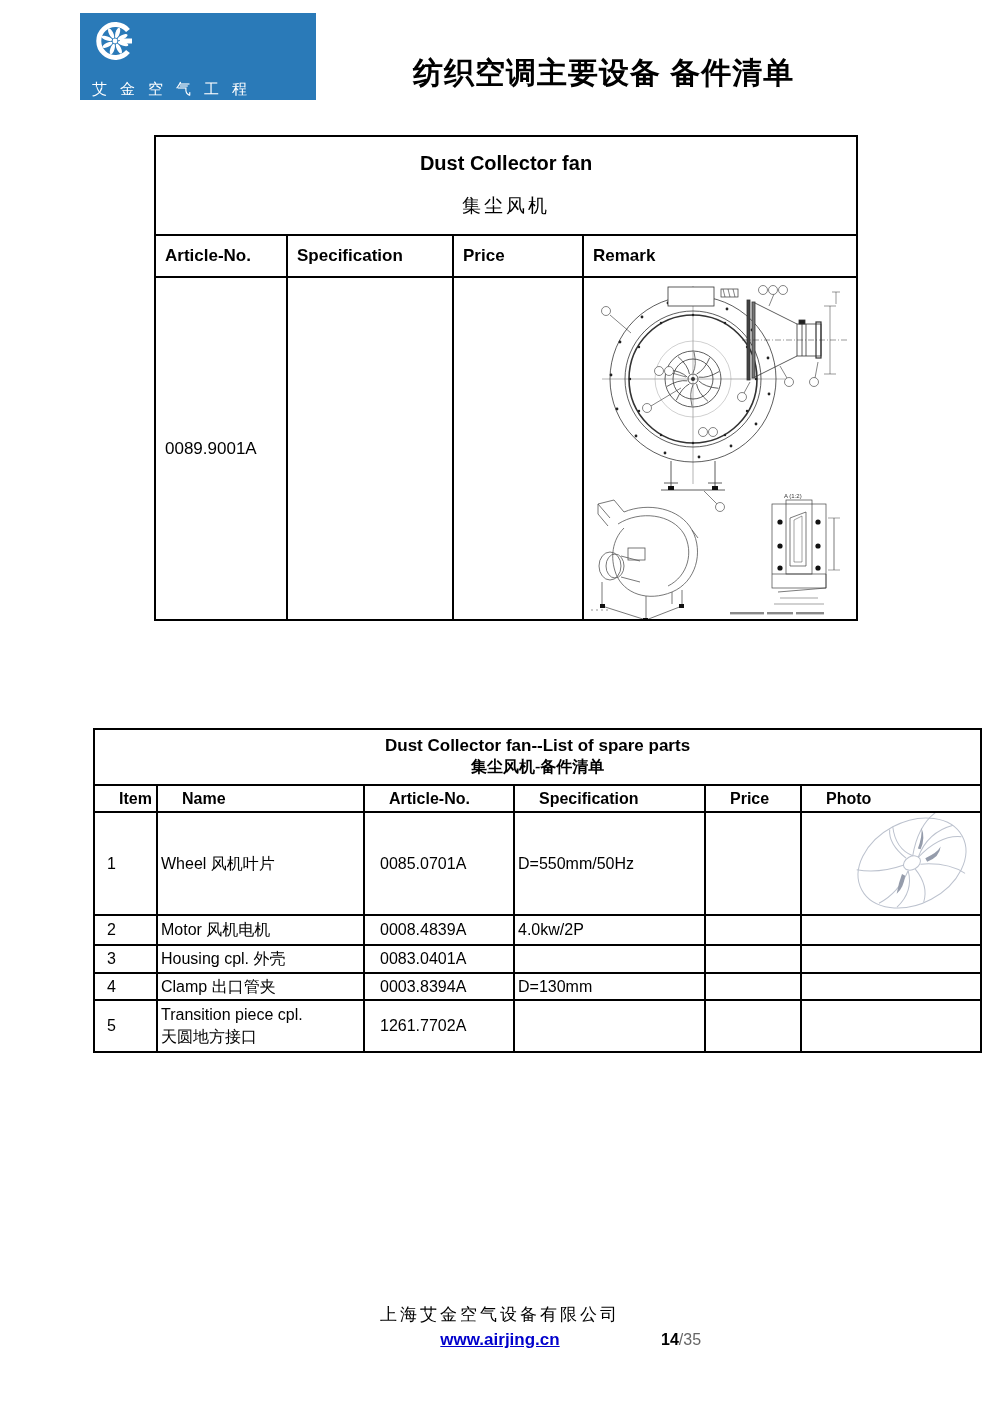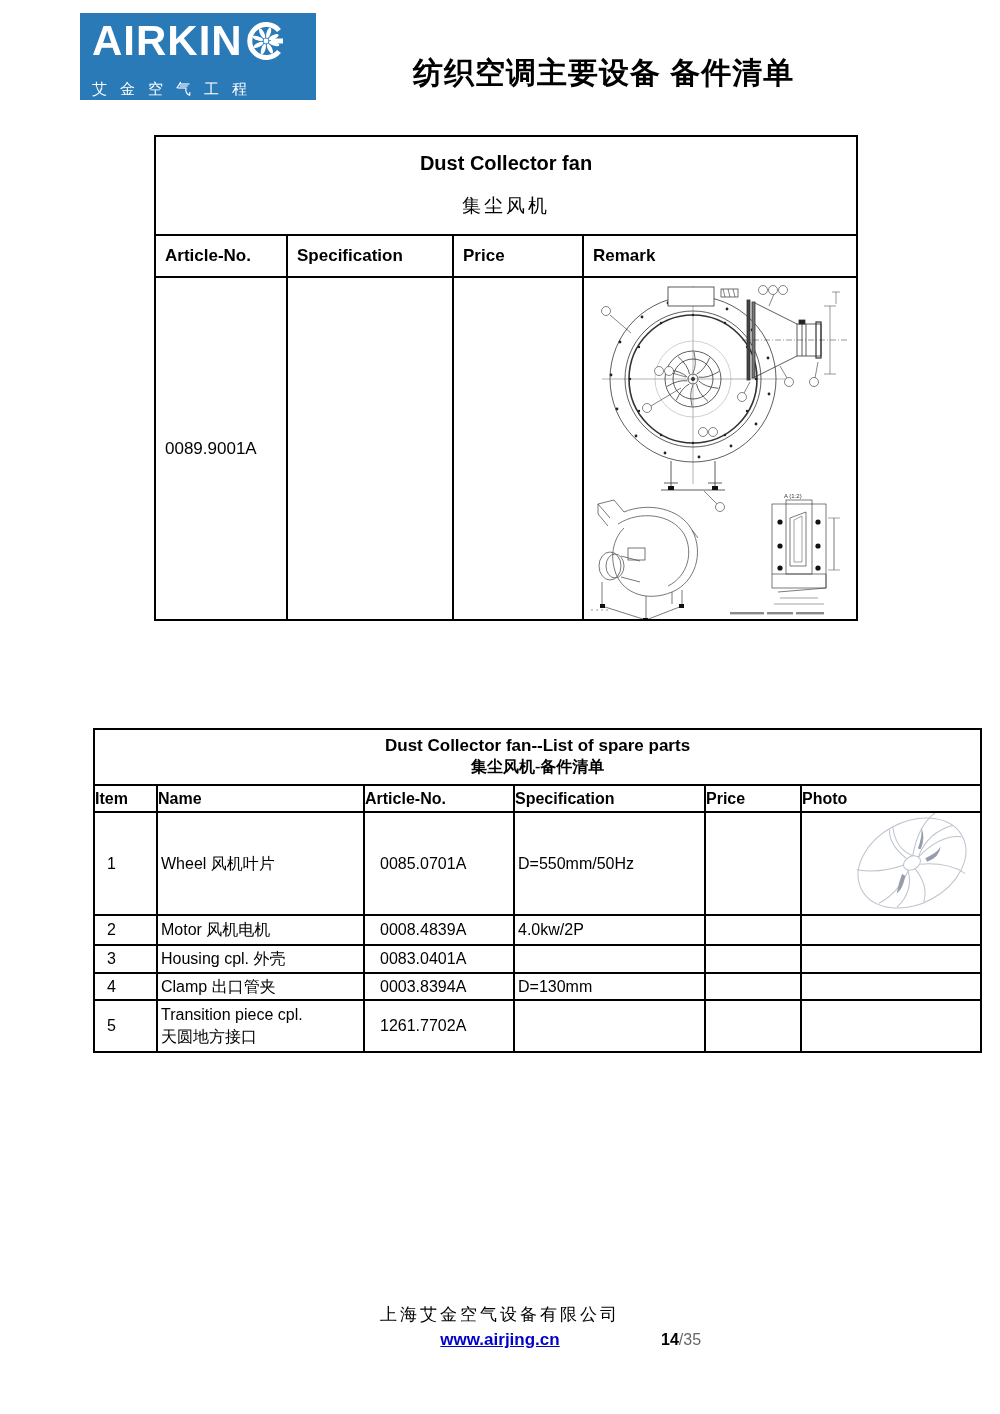--- a/index.html
+++ b/index.html
@@ -26,21 +26,21 @@
   .fan-table .title-zh{font-size:19px;font-family:"Liberation Serif",serif;letter-spacing:3px;
                        margin-top:18px;}
   .fan-table th{height:40px;text-align:left;font-size:17px;padding-left:9px;}
   .fan-table .cell-article{font-size:17px;padding-left:9px;height:341px;}
   .drawing-cell{padding:0;vertical-align:top;}
 
   .parts-table{position:absolute;left:93px;top:728px;width:887px;}
   .parts-table .t-title{height:54px;text-align:center;vertical-align:middle;font-weight:bold;}
   .parts-table .title-en{font-size:17px;}
   .parts-table .title-zh{font-size:16px;font-family:"Liberation Serif",serif;margin-top:1px;}
-  .parts-table th{height:25px;text-align:left;font-size:16px;padding-left:0;}
+  .parts-table th{height:25px;text-align:left;font-size:16px;padding-left:24px;}
   .parts-table td{font-size:16px;}
   .cell-item{padding-left:12px;}
   .cell-name{padding-left:3px;white-space:pre-line;line-height:1.35;}
   .cell-art{padding-left:15px;}
   .cell-spec{padding-left:3px;}
   .photo-cell{padding:0;vertical-align:middle;text-align:right;}
 
   
   .footer-company{position:absolute;left:0;top:1303px;width:1000px;text-align:center;
                   font-family:Liberation Serif, serif;font-size:17px;letter-spacing:3px;}
@@ -52,21 +52,20 @@
 
   svg{display:block;}
 </style>
 </head>
 <body>
 
 <div class="page">
 
   <div class="logo">
     <div class="logo-brand">
-      <span>AIRKIN</span>
         <span class="g-fan">
         <svg width="44" height="46" viewBox="0 0 44 46">
           <path d="M 35,12.5 A 16.5,16.5 0 1 0 35,33.5" stroke="#fff" stroke-width="5" fill="none"></path>
           <rect x="27" y="20.5" width="12" height="5" fill="#fff"></rect>
           <g fill="#fff">
             <ellipse cx="22" cy="14.5" rx="2.1" ry="5.5" transform="rotate(18 22 23)"></ellipse>
             <ellipse cx="22" cy="14.5" rx="2.1" ry="5.5" transform="rotate(63 22 23)"></ellipse>
             <ellipse cx="22" cy="14.5" rx="2.1" ry="5.5" transform="rotate(108 22 23)"></ellipse>
             <ellipse cx="22" cy="14.5" rx="2.1" ry="5.5" transform="rotate(153 22 23)"></ellipse>
             <ellipse cx="22" cy="14.5" rx="2.1" ry="5.5" transform="rotate(198 22 23)"></ellipse>

